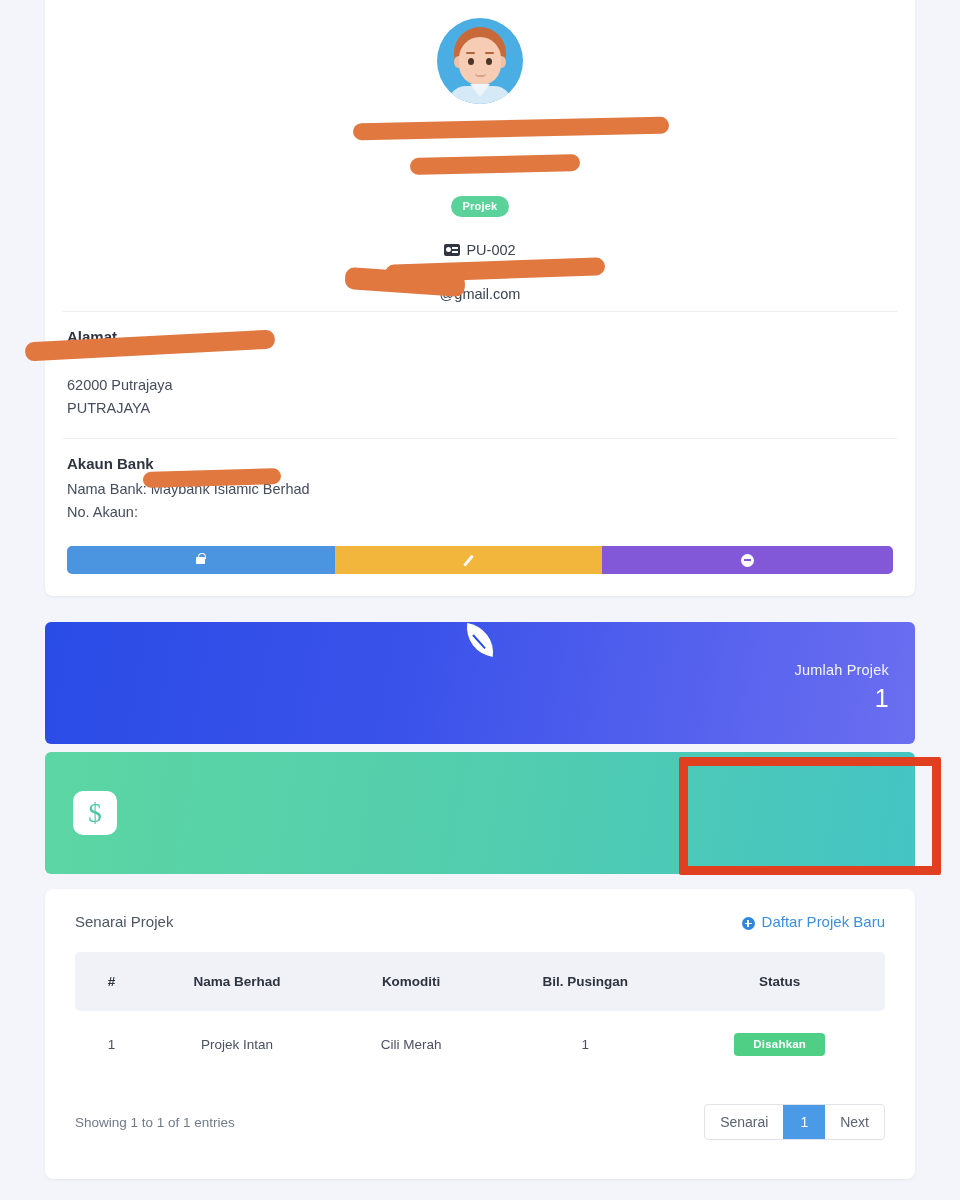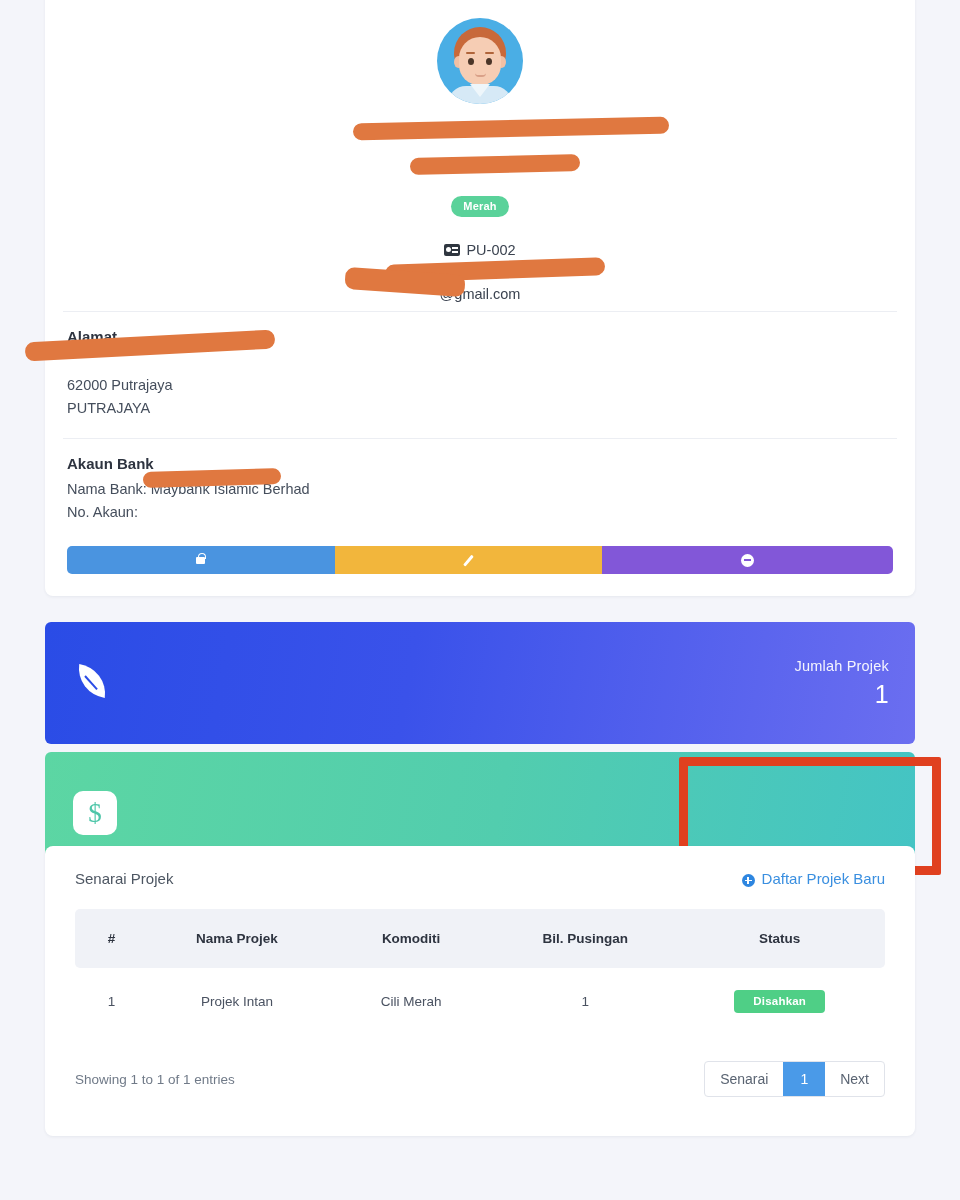--- a/index.html
+++ b/index.html
@@ -274,20 +274,21 @@
     width: 870px;
     height: 122px;
     border-radius: 6px;
     display: flex;
     align-items: center;
     padding: 0 26px 0 28px;
   }
   .stat-projek {
     top: 622px;
     background: linear-gradient(100deg, #2a4ce6 0%, #3a52ea 42%, #6b6ef0 100%);
+    flex-direction: column;
   }
   .stat-pendapatan {
     top: 752px;
     background: linear-gradient(100deg, #5cd6a3 0%, #52cdae 52%, #44c4c4 100%);
   }
   .stat-icon {
     flex: 0 0 auto;
   }
   .leaf {
     width: 40px; height: 40px;
@@ -349,21 +350,21 @@
     height: 118px;
     border: 9px solid #e0401f;
     border-radius: 2px;
     pointer-events: none;
   }
 
   
   .list-card {
     position: absolute;
     left: 45px;
-    top: 846px;
+    top: 889px;
     width: 870px;
     height: 290px;
     background: #ffffff;
     border-radius: 8px;
     box-shadow: 0 1px 3px rgba(40,50,90,0.07);
     padding: 24px 30px 0;
   }
   .list-head {
     display: flex;
     align-items: center;
@@ -487,21 +488,21 @@
     </div>
 
     <div class="name-block">
       <div class="name-text"></div>
       <div class="sub-text"></div>
       <div class="redact" style="left:308px; top:4px; width:316px; height:17px; transform:rotate(-1.2deg);"></div>
       <div class="redact" style="left:365px; top:40px; width:170px; height:17px; transform:rotate(-1.4deg);"></div>
     </div>
 
     <div class="badge-row">
-      <span class="badge-aktif">Merah</span>
+      <span class="badge-aktif">Projek</span>
     </div>
 
     <div class="meta-block">
       <div class="meta-line">
         <span class="icon-idcard"></span>
         <span>PU-002</span>
       </div>
       <div class="meta-line">
         <span class="icon-phone"></span>
         <span>6019 91</span>
@@ -575,21 +576,21 @@
       <a class="new-link">
         <span class="ic-plus"></span>
         <span>Daftar Projek Baru</span>
       </a>
     </div>
 
     <table>
       <thead>
         <tr>
           <th class="col-num">#</th>
-          <th class="col-nama">Nama Projek</th>
+          <th class="col-nama">Nama Berhad</th>
           <th class="col-komod">Komoditi</th>
           <th class="col-bil">Bil. Pusingan</th>
           <th class="col-stat">Status</th>
         </tr>
       </thead>
       <tbody>
         <tr>
           <td class="col-num">1</td>
           <td class="col-nama">Projek Intan</td>
           <td class="col-komod">Cili Merah</td>

